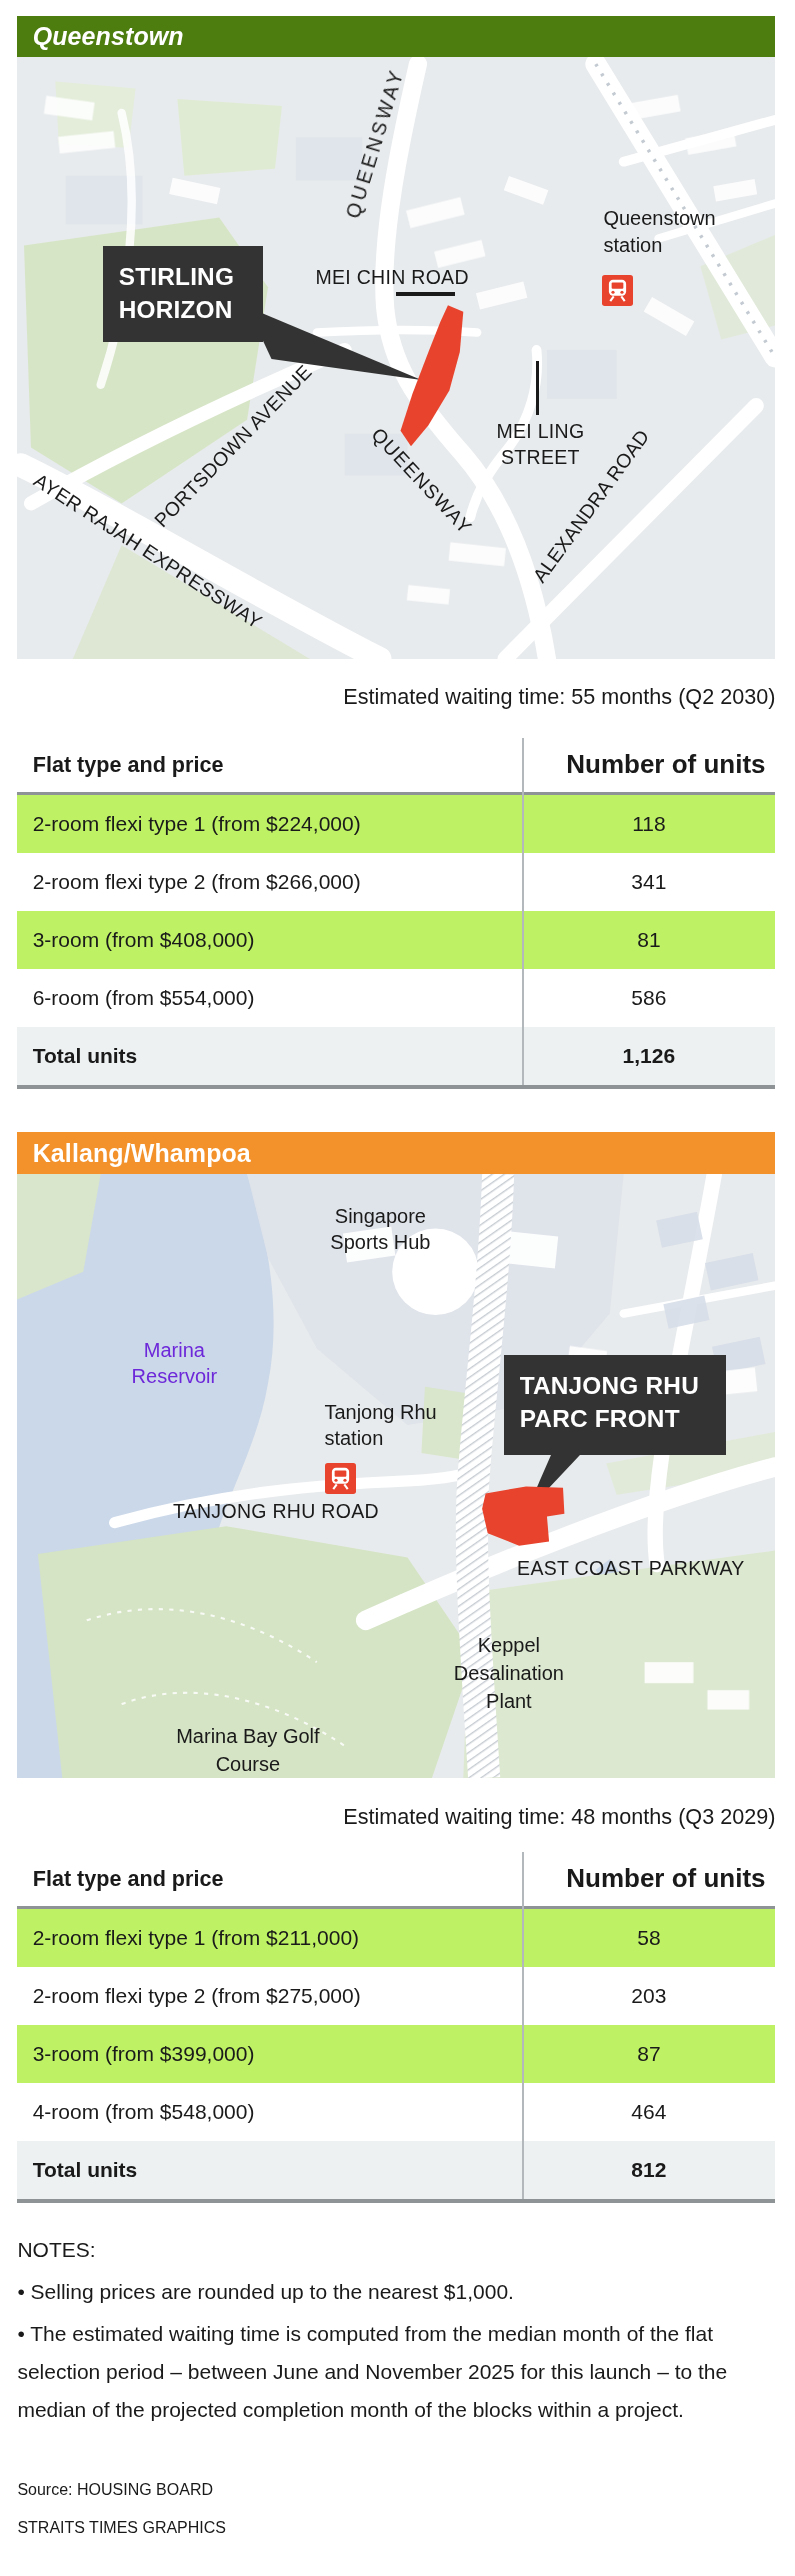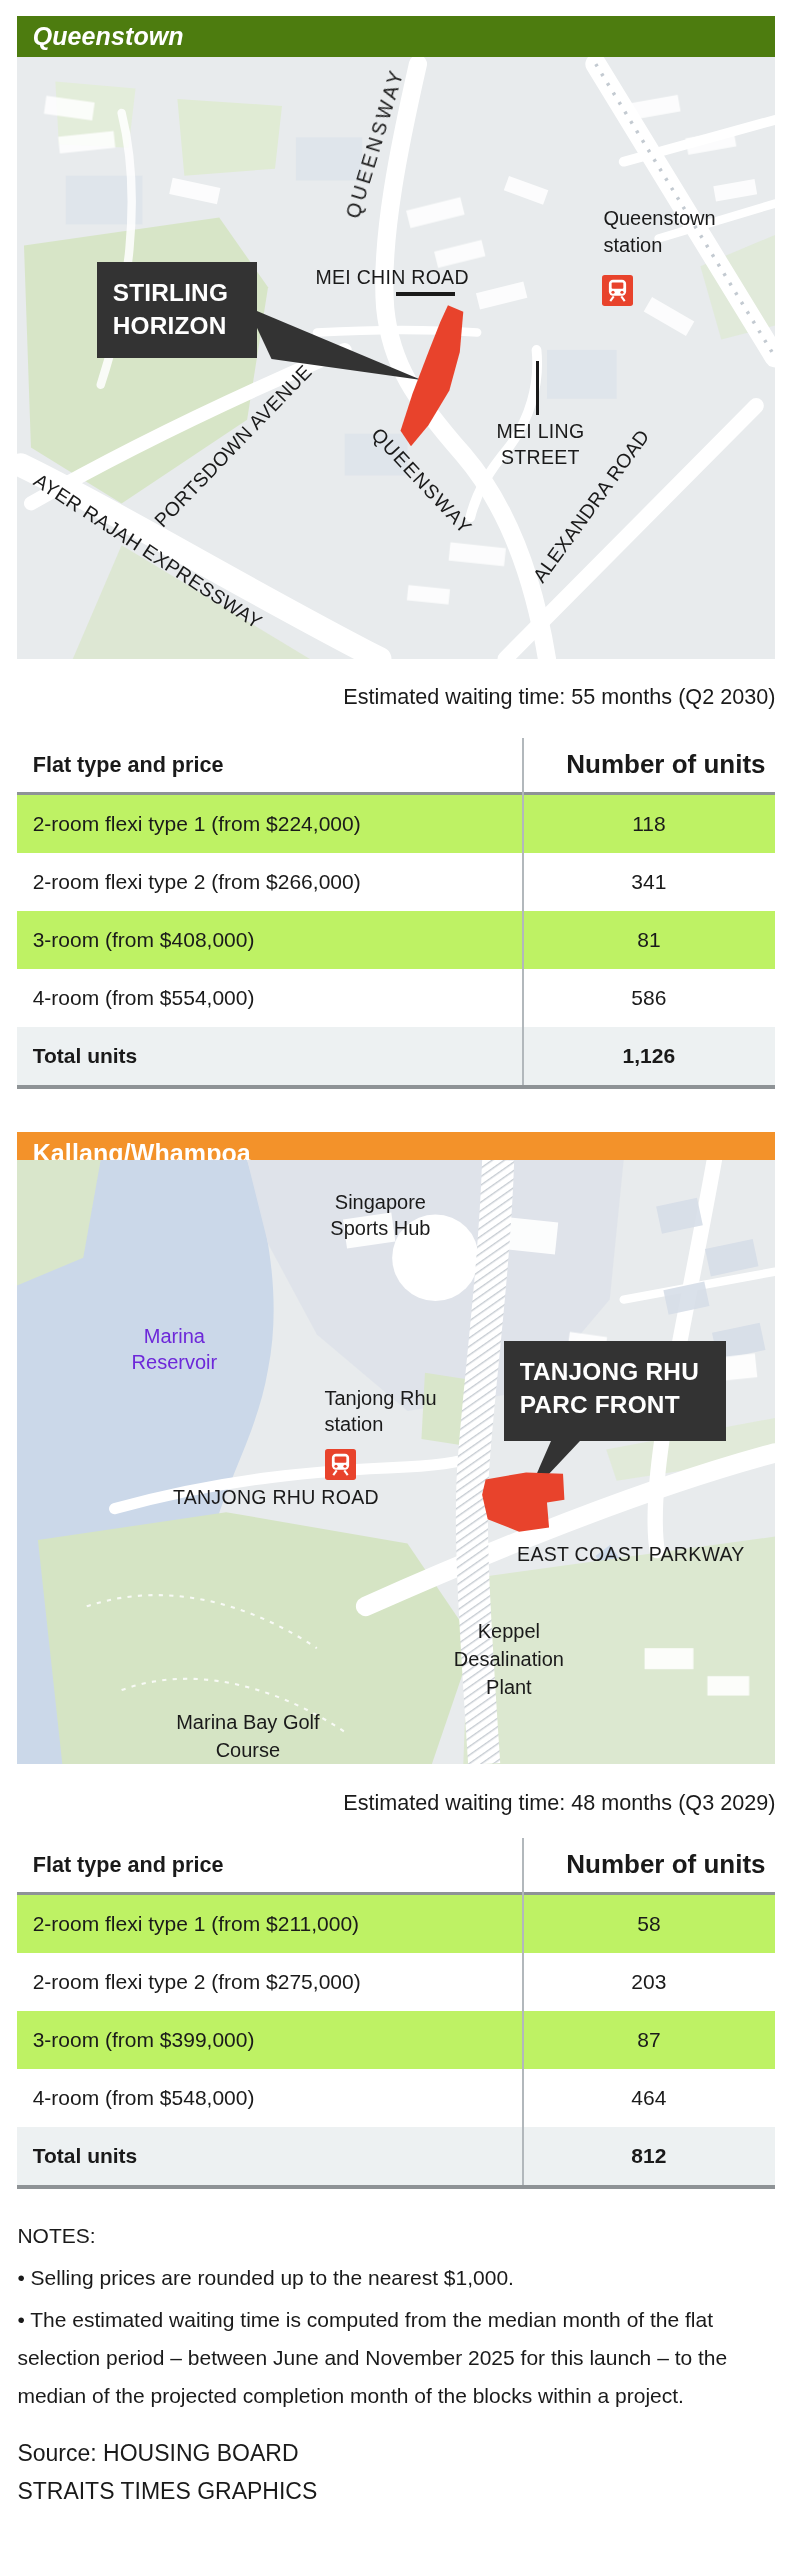--- a/index.html
+++ b/index.html
@@ -3,21 +3,21 @@
 <meta charset="utf-8">
 <style>
   html,body{margin:0;padding:0;background:#ffffff;}
   .page{position:relative;width:795px;height:2576px;overflow:hidden;background:#ffffff;
         font-family:"Liberation Sans","DejaVu Sans",sans-serif;color:#1a1a1a;}
   .spacer-top{height:16px;}
   .content{width:758px;margin-left:17.4px;}
   .bar{height:41px;line-height:41px;padding-left:15.3px;color:#ffffff;
        font-size:25px;font-weight:bold;letter-spacing:0.1px;}
   .bar.q{background:#4d7c0f;font-style:italic;}
-  .bar.k{background:#F3922A;margin-top:43px;height:28px;line-height:42px;}
+  .bar.k{background:#F3922A;margin-top:43px;height:42px;line-height:42px;}
   
   .map{position:relative;width:758px;overflow:hidden;background:#E8EBED;}
   .map1{height:602px;}
   .map2{height:604px;}
   .map svg.bgart{position:absolute;left:0;top:0;}
   .maplabel{position:absolute;font-size:20px;line-height:26.5px;color:#1a1a1a;}
   .caps{font-size:19.5px;letter-spacing:0.3px;white-space:nowrap;}
   .rot{transform-origin:center;white-space:nowrap;}
   .ctr{text-align:center;}
   .callout{position:absolute;background:#333333;color:#ffffff;font-weight:bold;
@@ -39,21 +39,21 @@
   .tr.head .c2{font-size:26px;}
   .tr.alt{background:#bef264;}
   .tr.total{background:#EDF1F2;font-weight:bold;}
   .tr.total .c1,.tr.total .c2{font-weight:bold;}
   .hrule{height:3.5px;background:#8E9396;}
   .vline{position:absolute;top:0;bottom:3.5px;left:505px;width:1.4px;background:#B2B8BC;}
   
   .notes{margin-top:28px;width:739px;font-size:21px;line-height:38px;}
   .notes p{margin:4.2px 0 0 0;}
   .notes p:first-child{margin-top:0;}
-  .source{margin-top:19px;font-size:23px;line-height:38px;}
+  .source{margin-top:42px;font-size:16px;line-height:38px;}
 </style>
 </head>
 <body>
 
 <div class="page">
   <div class="spacer-top"></div>
   <div class="content">
 
     <div class="bar q">Queenstown</div>
 
@@ -118,21 +118,21 @@
         <rect x="14" y="11" width="17" height="9" rx="1.5" fill="#E8432C"></rect>
         <circle cx="16" cy="25" r="2.3" fill="#E8432C"></circle>
         <circle cx="29" cy="25" r="2.3" fill="#E8432C"></circle>
         <line x1="17" y1="31" x2="12" y2="38" stroke="#FFFFFF" stroke-width="3"></line>
         <line x1="28" y1="31" x2="33" y2="38" stroke="#FFFFFF" stroke-width="3"></line>
       </svg>
 
       <div class="maplabel caps ctr" style="left:298px;top:195px;width:112px;line-height:26px;margin-top:12px;">MEI CHIN ROAD</div>
       <div class="dash-h" style="left:379px;top:235px;width:59px;height:3.5px;"></div>
 
-      <div class="callout" style="left:80px;top:189px;width:144px;height:82px;margin-top:16px;">STIRLING HORIZON</div>
+      <div class="callout" style="left:86px;top:189px;width:144px;height:82px;">STIRLING HORIZON</div>
 
       <div class="ptr-line-v" style="left:519px;top:304px;width:2.8px;height:54px;"></div>
       <div class="maplabel caps ctr" style="left:460px;top:361px;width:126px;line-height:26px;white-space:normal;">MEI LING STREET</div>
 
       <div class="maplabel caps rot" style="left:216px;top:389px;transform:translate(-50%,-50%) rotate(-46deg);">PORTSDOWN AVENUE</div>
       <div class="maplabel caps rot" style="left:131px;top:494px;transform:translate(-50%,-50%) rotate(33deg);">AYER RAJAH EXPRESSWAY</div>
       <div class="maplabel caps rot" style="left:405px;top:424px;transform:translate(-50%,-50%) rotate(47deg);letter-spacing:1.4px;">QUEENSWAY</div>
       <div class="maplabel caps rot" style="left:574px;top:449px;transform:translate(-50%,-50%) rotate(-54deg);">ALEXANDRA ROAD</div>
     </div>
 
@@ -150,21 +150,21 @@
       </div>
       <div class="tr">
         <div class="c1">2-room flexi type 2 (from $266,000)</div>
         <div class="c2">341</div>
       </div>
       <div class="tr alt">
         <div class="c1">3-room (from $408,000)</div>
         <div class="c2">81</div>
       </div>
       <div class="tr">
-        <div class="c1">4-room (from $554,000)</div>
+        <div class="c1">6-room (from $554,000)</div>
         <div class="c2">586</div>
       </div>
       <div class="tr total">
         <div class="c1">Total units</div>
         <div class="c2">1,126</div>
       </div>
       <div class="hrule"></div>
       <div class="vline"></div>
     </div>
 

